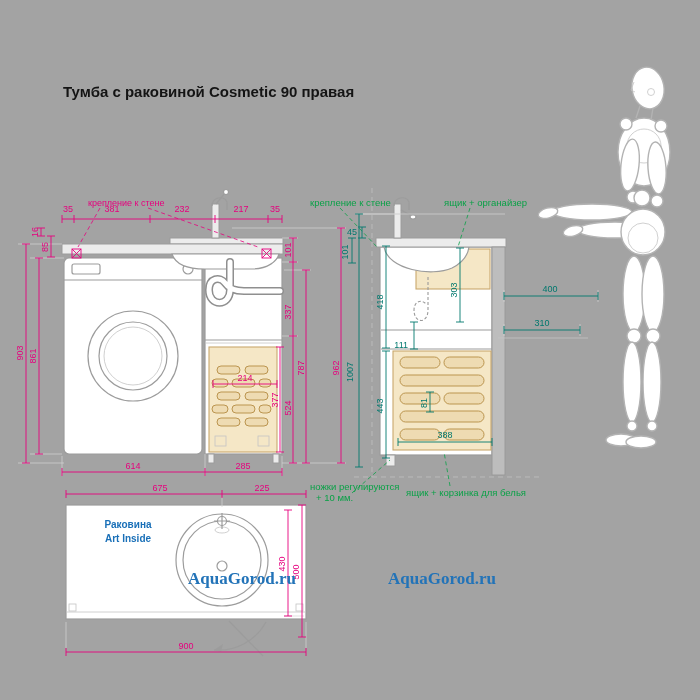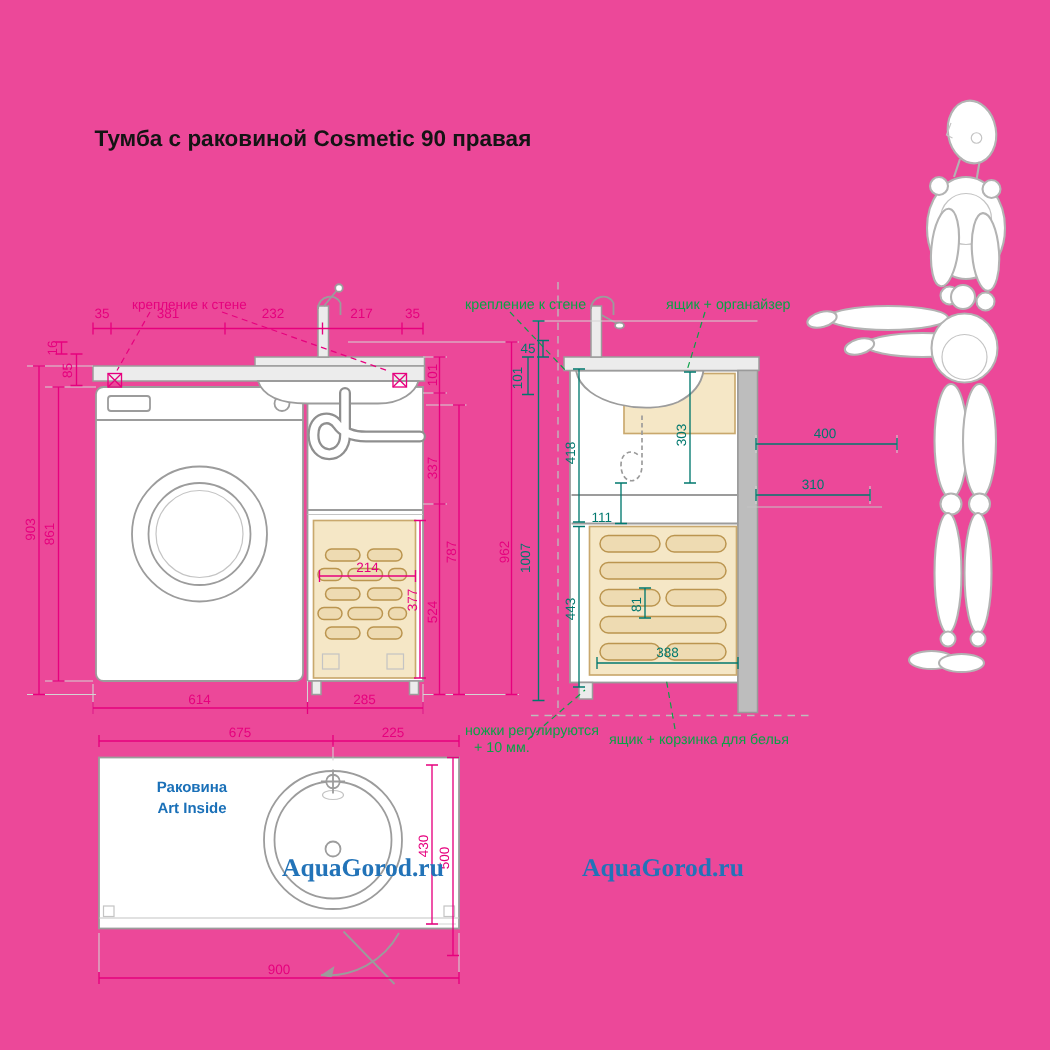--- a/index.html
+++ b/index.html
@@ -1,16 +1,16 @@
 <!DOCTYPE html>
 <html><head>
 <meta charset="utf-8">
 <style>
   html,body{margin:0;padding:0;background:#ffffff;}
-  .stage{position:relative;width:700px;height:700px;background:#ec4899;overflow:hidden;}
+  .stage{position:relative;width:700px;height:700px;background:#a3a3a3;overflow:hidden;}
   svg{display:block;}
   text{font-family:"Liberation Sans", sans-serif;}
   .ln{stroke:#9c9c9c;fill:none;stroke-width:1.2;}
   .lnf{stroke:#9c9c9c;fill:#ffffff;stroke-width:1.2;}
   .fillc{fill:#ececec;stroke:#9c9c9c;stroke-width:1;}
   .thin{stroke:#c4c4c4;stroke-width:0.8;fill:none;}
   .ext{stroke:#d4d4d4;stroke-width:0.7;fill:none;}
   .dm{stroke:#e6007e;stroke-width:0.9;fill:none;}
   .dt{stroke:#00786e;stroke-width:0.9;fill:none;}
   .dashm{stroke:#e6007e;stroke-width:0.8;stroke-dasharray:4 3;fill:none;}

